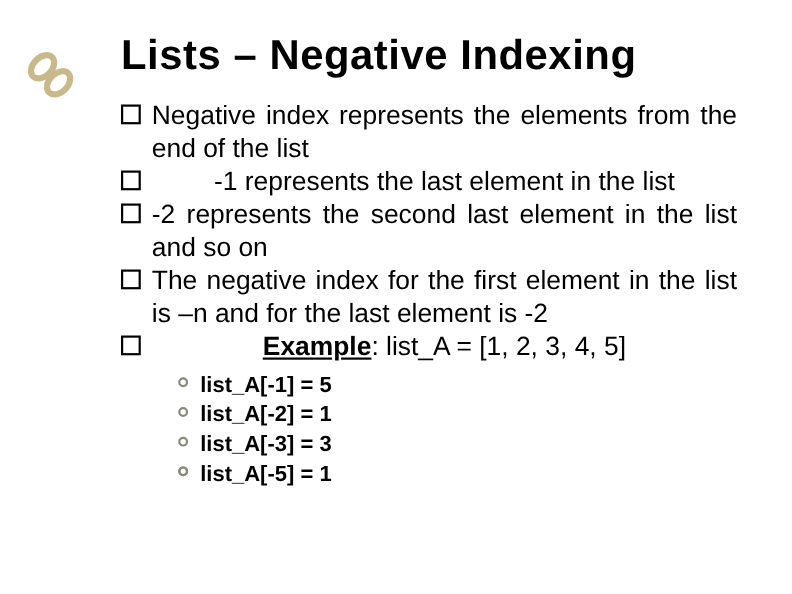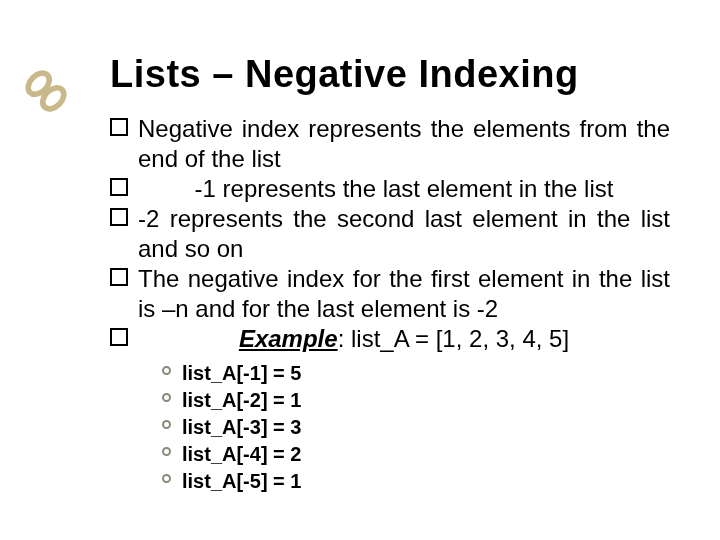--- a/index.html
+++ b/index.html
@@ -10,21 +10,20 @@
     background: #fff;
     font-family: Arial, Helvetica, sans-serif;
     color: #000;
   }
   .slide {
     position: relative;
     width: 720px;
     height: 396px;
     box-sizing: border-box;
     padding: 30px 50px 29px 110px;
-    margin-top: 23px;
   }
   .chainlink {
     position: absolute;
     left: 18px;
     top: 40px;
   }
   .chainlink svg {
     width: 56px;
     height: 56px;
   }
@@ -51,21 +50,20 @@
     width: 18px;
     height: 18px;
     border: 2px solid #000;
     box-sizing: border-box;
   }
   .justify {
     text-align: justify;
   }
   .example-label {
     font-weight: bold;
-    font-style: italic;
     text-decoration: underline;
   }
   .sub-list {
     margin-top: 6px;
     padding-left: 52px;
     font-size: 20px;
     line-height: 1.35;
     font-weight: bold;
   }
   .sub-item {
@@ -132,21 +130,20 @@
       <div class="sub-item">
         <span class="ring"></span>
         <span>list_A[-2] = 1</span>
       </div>
       <div class="sub-item">
         <span class="ring"></span>
         <span>list_A[-3] = 3</span>
       </div>
       <div class="sub-item">
         <span class="ring"></span>
-        <span>list_A[-4] = 2</span>
       </div>
       <div class="sub-item">
         <span class="ring"></span>
         <span>list_A[-5] = 1</span>
       </div>
     </div>
 
   </div>
 </div>
 

